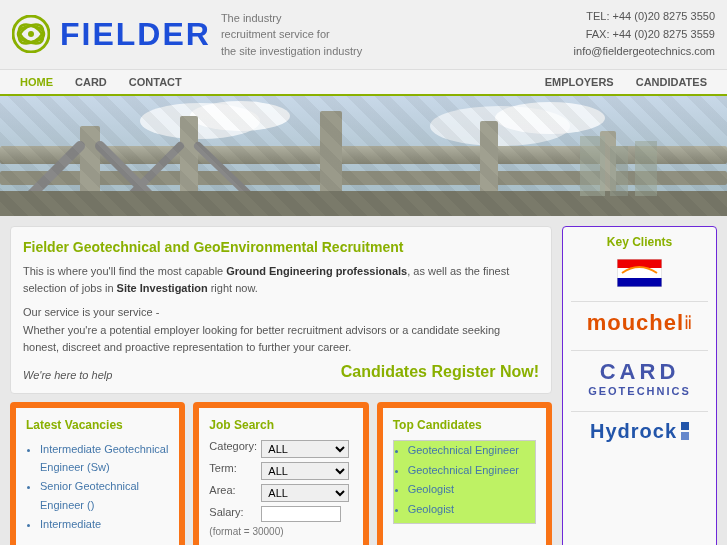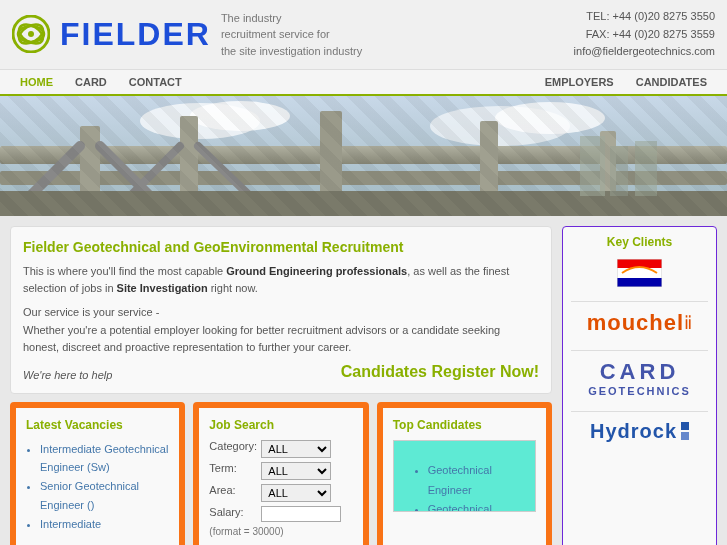--- a/index.html
+++ b/index.html
@@ -155,32 +155,32 @@
     .search-row {
       display: flex;
       align-items: flex-start;
       margin-bottom: 4px;
       font-size: 11px;
     }
     .search-label { width: 52px; color: #555; }
     .search-select {
       font-size: 11px;
       padding: 1px 2px;
-      width: 70px;
+      width: 88px;
       border: 1px solid #aaa;
     }
     .salary-hint { font-size: 10px; color: #777; }
 
     
     .candidate-scroll {
-      height: 72px;
+      height: 84px;
       overflow: hidden;
       border: 1px solid #ccc;
-      background: #5eead4;
-      padding: 20px;
+      background: #bef264;
+      padding: 0;
     }
     .candidate-list {
       list-style: disc;
       padding-left: 14px;
       font-size: 11px;
       color: #4477aa;
       line-height: 1.8;
     }
 
     

